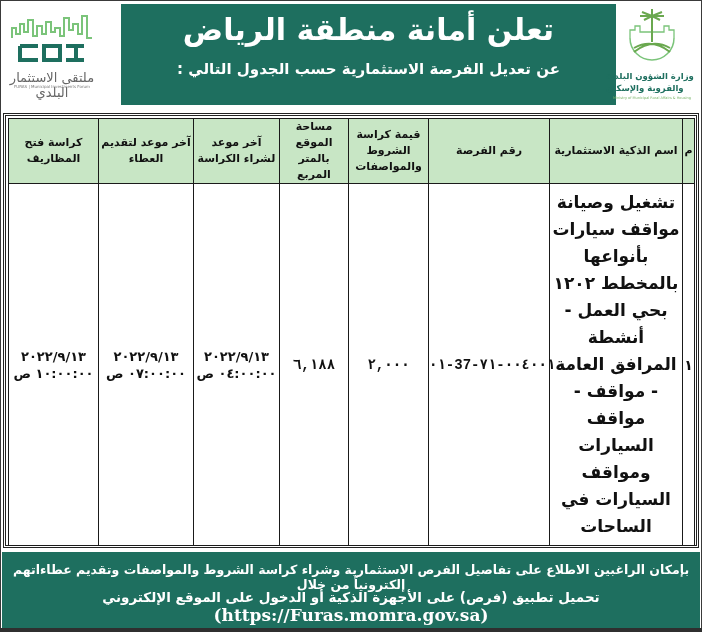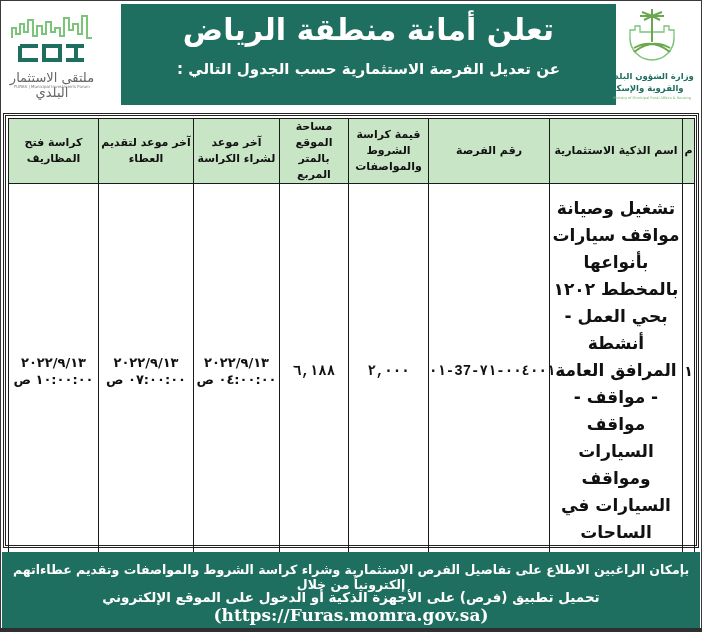--- a/index.html
+++ b/index.html
@@ -23,21 +23,21 @@
   .furas-en { position:absolute; left:0; right:0; top:76px; text-align:center; font-size:4px; color:#777; }
   
   .table-wrap { position:absolute; left:3px; top:113px; width:696px; height:435px; box-sizing:border-box;
                 border:3px double #222; }
   table { position:absolute; left:2px; top:2px; width:686px; height:425px; border-collapse:collapse;
           direction:rtl; table-layout:fixed; }
   th, td { border:1.5px solid #1a1a1a; text-align:center; vertical-align:middle; padding:0;
            font-weight:bold; color:#111; }
   th { background:#c8e6c5; font-size:11px; line-height:16px; height:57px; }
   td { font-size:14px; }
-  td.name { font-size:17px; line-height:27px; padding:11px 2px; }
+  td.name { font-size:17px; line-height:27px; padding:5px 2px; }
   td.num { font-size:14px; direction:ltr;font-family:Liberation Mono, monospace; }
   td.date { font-size:13px; line-height:17px; }
   
   .footer { position:absolute; left:2px; top:552px; width:698px; height:76px; background:#1e6f5f;
             color:#ffffff; direction:rtl; text-align:center; font-weight:bold;text-decoration:underline; }
   .footer-l1 { position:absolute; left:0; right:0; top:10px; font-size:12.5px; }
   .footer-l2 { position:absolute; left:0; right:0; top:37px; font-size:13.5px; }
   .footer-l2 .url { font-family:"DejaVu Serif", serif; font-size:17px; }
   .bottom-strip { position:absolute; left:0; top:628px; width:702px; height:4px; background:#2f2f2f; }
 </style>

